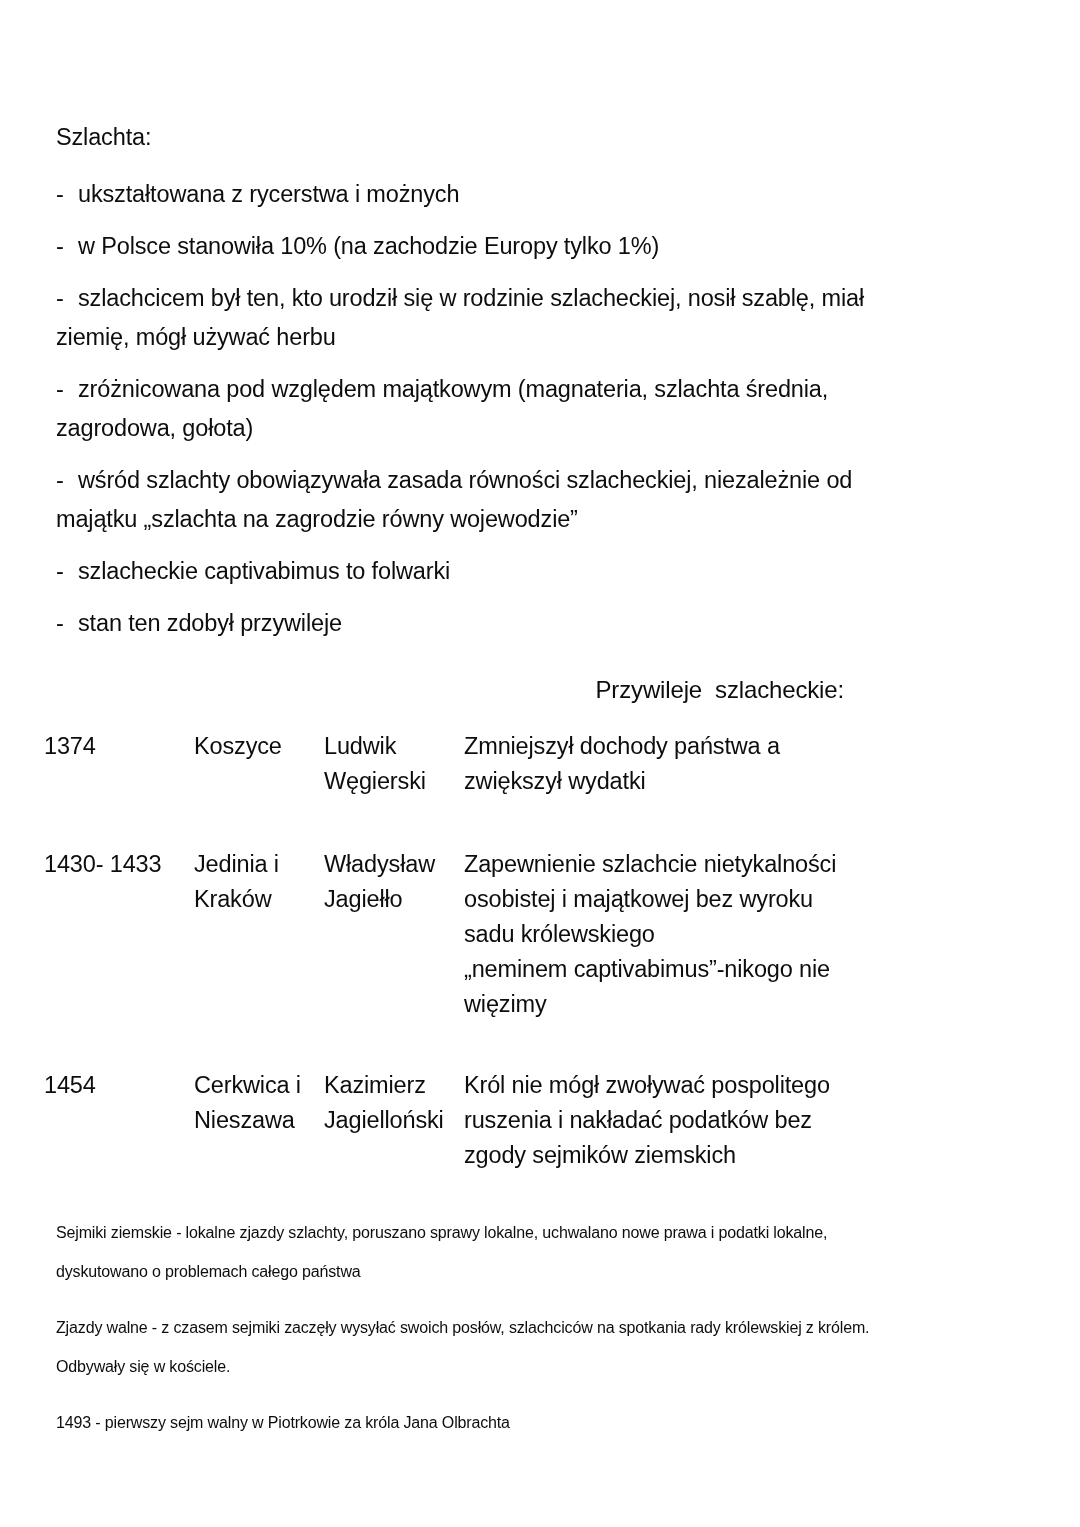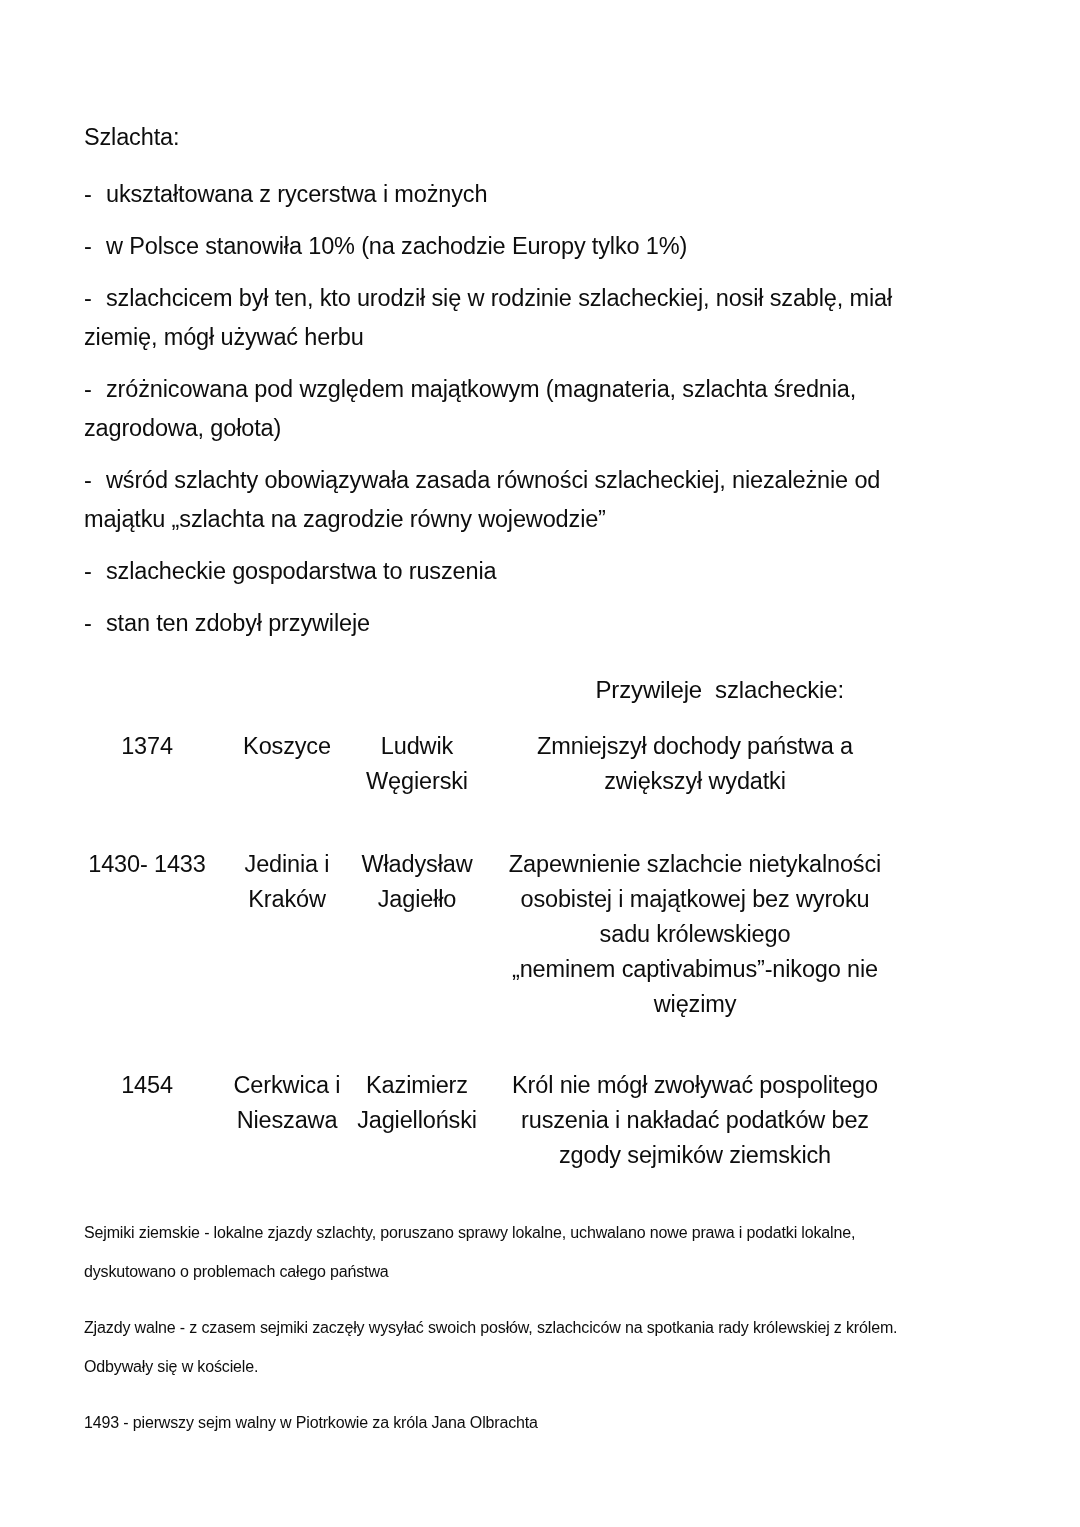--- a/index.html
+++ b/index.html
@@ -17,21 +17,21 @@
     -webkit-font-smoothing: antialiased;
   }
 
   .page {
     position: absolute;
     left: 0;
     top: 0;
     width: 1080px;
     height: 1527px;
     box-sizing: border-box;
-    padding: 118px 126px 0 84px;
+    padding: 118px 126px 0 56px;
     background: #ffffff;
   }
 
   
   .doc-line,
   .doc-para {
     font-size: 16px;
     line-height: 39px;
     letter-spacing: -0.15px;
     margin: 0 0 16px 0;
@@ -77,21 +77,21 @@
     border-collapse: collapse;
     margin: 0 0 0 -12px;
     table-layout: fixed;
   }
   .priv-table td {
     vertical-align: top;
     padding: 0;
     font-size: 23.5px;
     line-height: 35px;
     letter-spacing: -0.15px;
-    text-align: center;
+    text-align: left;
     color: #0d0d0d;
     white-space: pre-line;
   }
   .priv-table tr.spacer td {
     height: 48px;
     line-height: 48px;
     font-size: 0;
   }
   .priv-table tr.spacer-small td {
     height: 46px;
@@ -127,21 +127,21 @@
   <div class="bullet-line"><span class="dash">-</span><span>ukształtowana z rycerstwa i możnych</span></div>
 
   <div class="bullet-line"><span class="dash">-</span><span>w Polsce stanowiła 10% (na zachodzie Europy tylko 1%)</span></div>
 
   <div class="bullet-line"><span class="dash">-</span><span>szlachcicem był ten,  kto urodził się w rodzinie szlacheckiej, nosił szablę, miał ziemię, mógł używać herbu</span></div>
 
   <div class="bullet-line"><span class="dash">-</span><span>zróżnicowana pod względem majątkowym (magnateria, szlachta średnia, zagrodowa, gołota)</span></div>
 
   <div class="bullet-line"><span class="dash">-</span><span>wśród szlachty obowiązywała zasada równości szlacheckiej, niezależnie od majątku „szlachta na zagrodzie równy wojewodzie”</span></div>
 
-  <div class="bullet-line"><span class="dash">-</span><span>szlacheckie gospodarstwa to ruszenia</span></div>
+  <div class="bullet-line"><span class="dash">-</span><span>szlacheckie captivabimus to folwarki</span></div>
 
   <div class="bullet-line"><span class="dash">-</span><span>stan ten zdobył przywileje</span></div>
 
   <div class="table-heading">Przywileje  szlacheckie:</div>
 
   <table class="priv-table">
     <colgroup>
       <col class="col-date">
       <col class="col-place">
       <col class="col-ruler">

